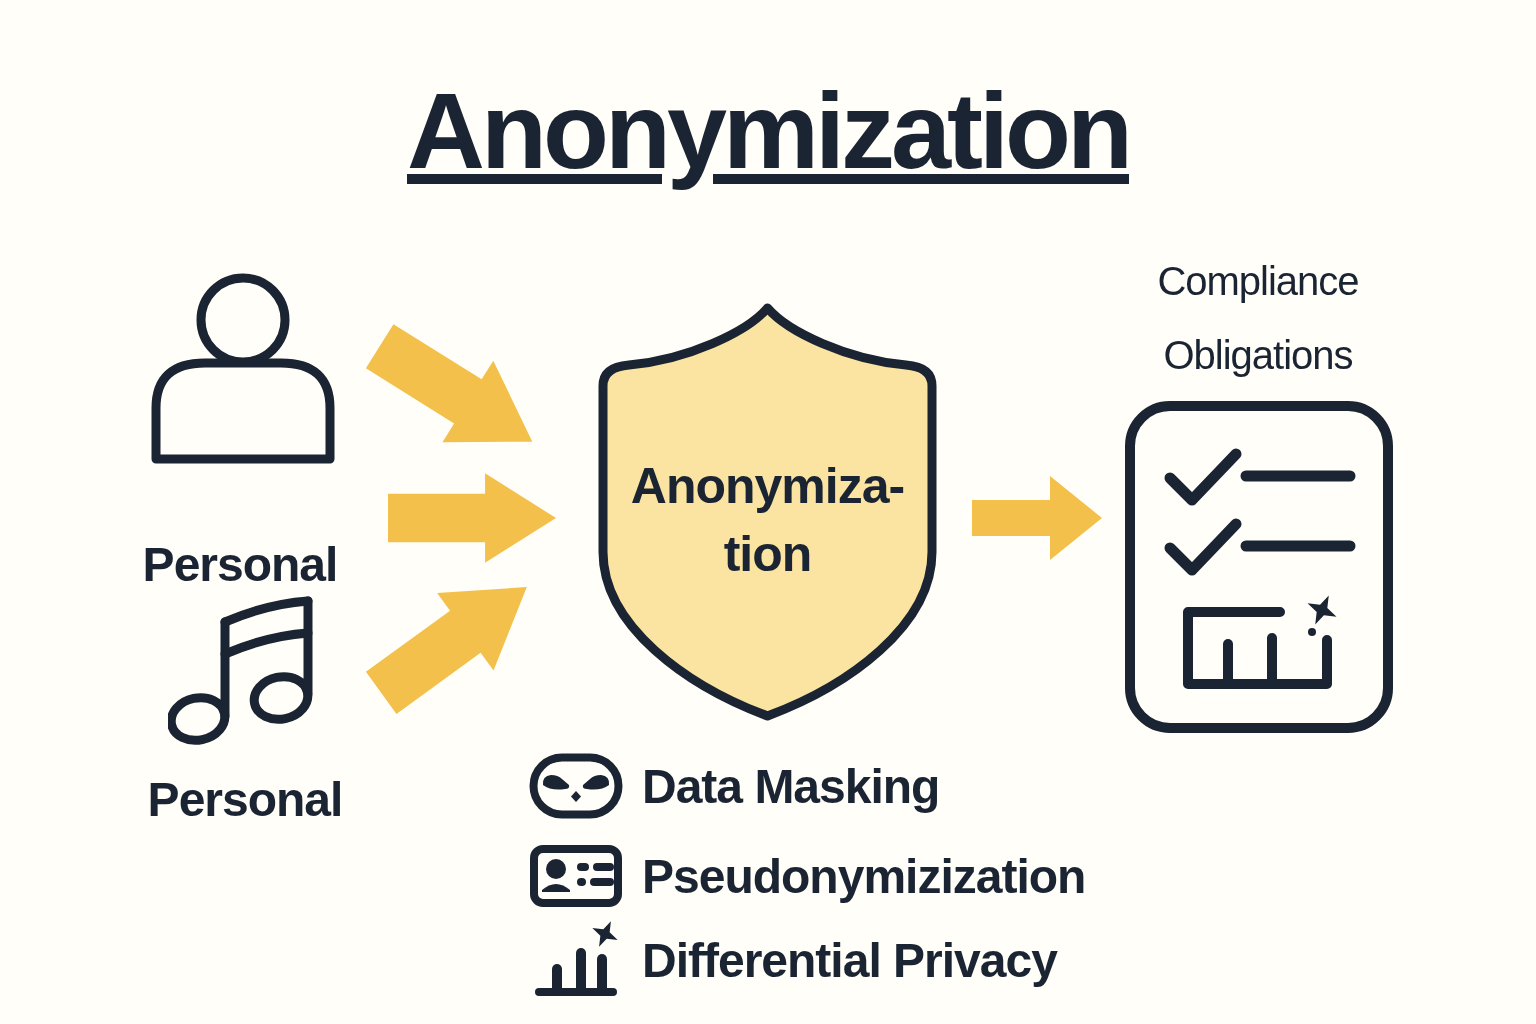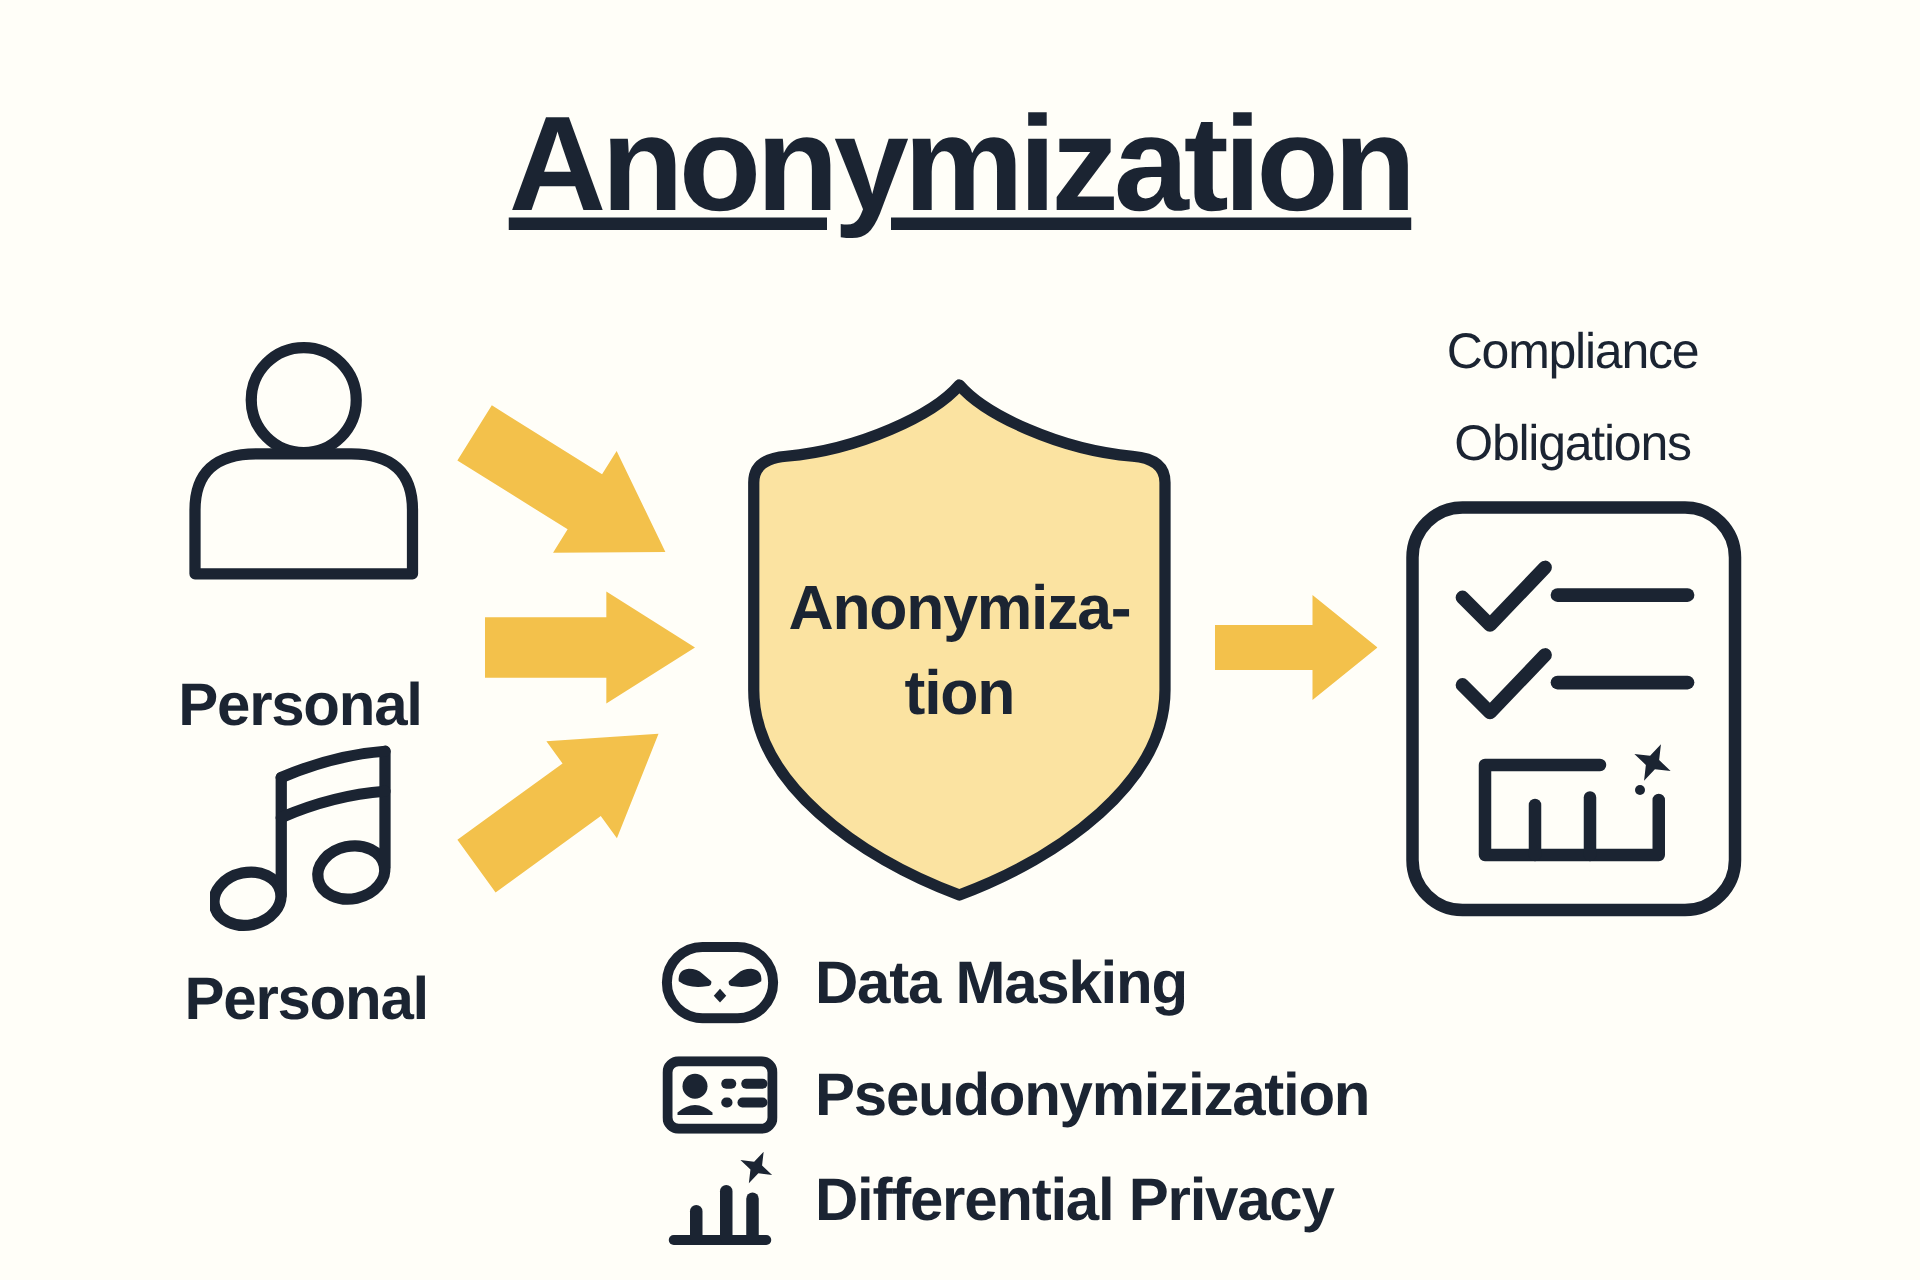--- a/index.html
+++ b/index.html
@@ -37,21 +37,21 @@
     text-align:center;font-size:50px;font-weight:700;
     line-height:68px;letter-spacing:-1px;
   }
   .compliance-label{
     left:1058px;top:244px;width:400px;
     text-align:center;font-size:40px;font-weight:400;
     line-height:74px;letter-spacing:-1px;
   }
   .tech-row{
     position:absolute;left:528px;
-    display:flex;align-items:center;gap:28px;height:76px;
+    display:flex;align-items:center;gap:18px;height:76px;
   }
   .tech-icon{width:96px;display:flex;justify-content:center;align-items:center;flex:0 0 96px;}
   .tech-label{font-size:48px;font-weight:700;letter-spacing:-1px;white-space:nowrap;}
   svg{display:block;}
   .rot{transform-origin:50% 50%;}
 </style>
 </head>
 <body>
 
 <div class="canvas">

